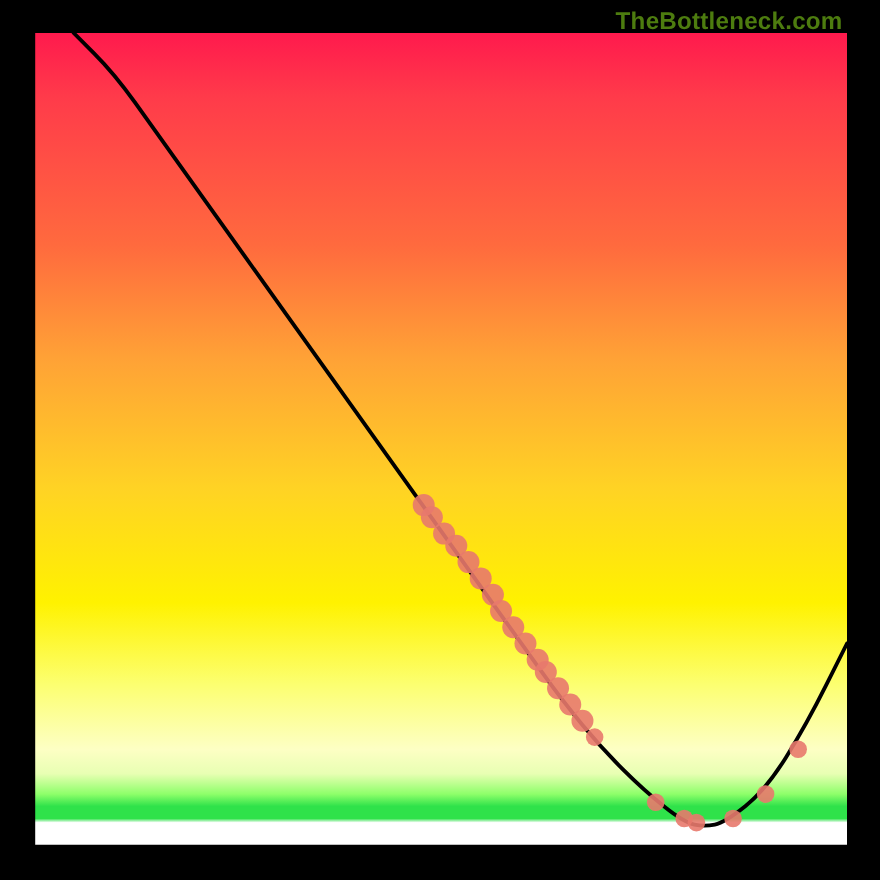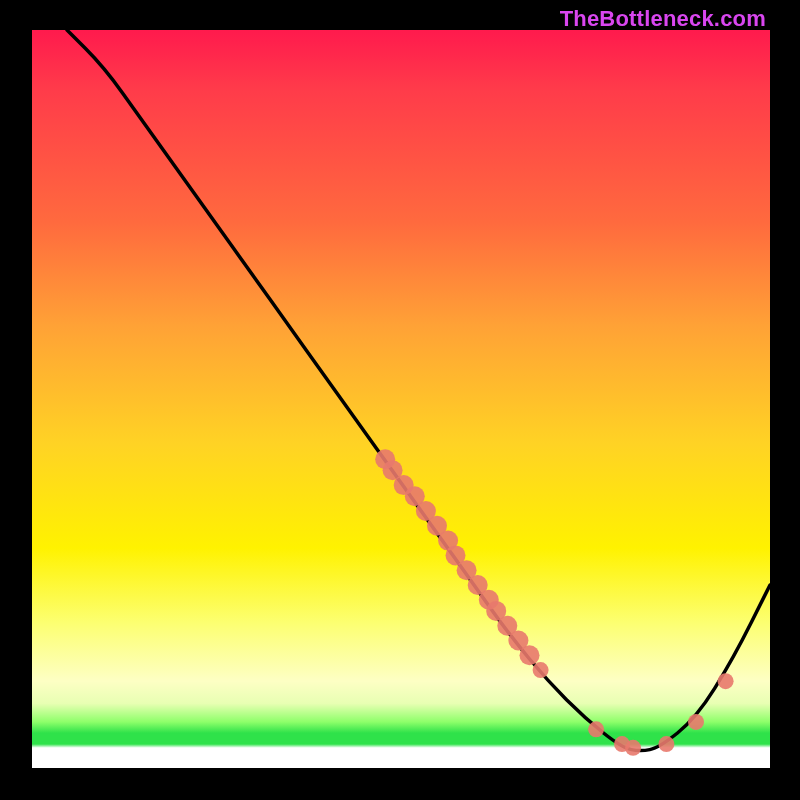--- a/index.html
+++ b/index.html
@@ -52,21 +52,21 @@
     top: 30px;
     width: 740px;
     height: 740px;
     pointer-events: none;
   }
   .watermark {
     position: absolute;
     top: 6px;
     right: 34px;
     font: 600 22px Arial, Helvetica, sans-serif;
-    color: #d946ef;
+    color: #4d7c0f;
     letter-spacing: 0.2px;
     user-select: none;
   }
 </style>
 </head>
 <body>
 <div class="wrap">
 
   <div class="plot"></div>
 

